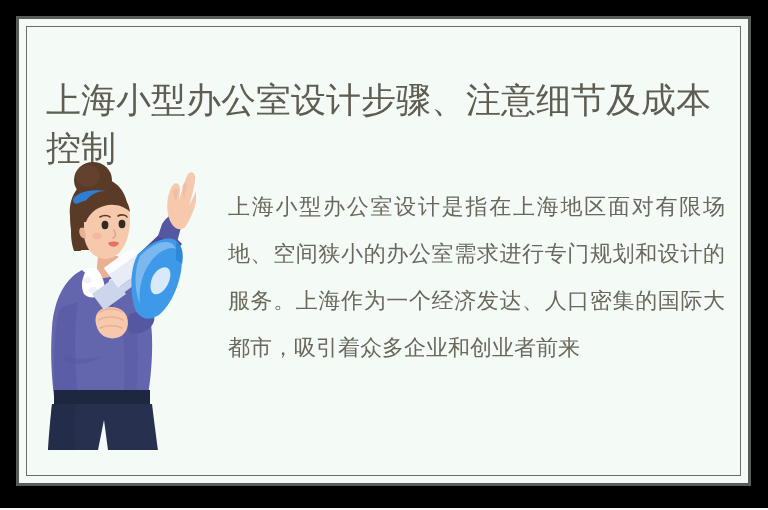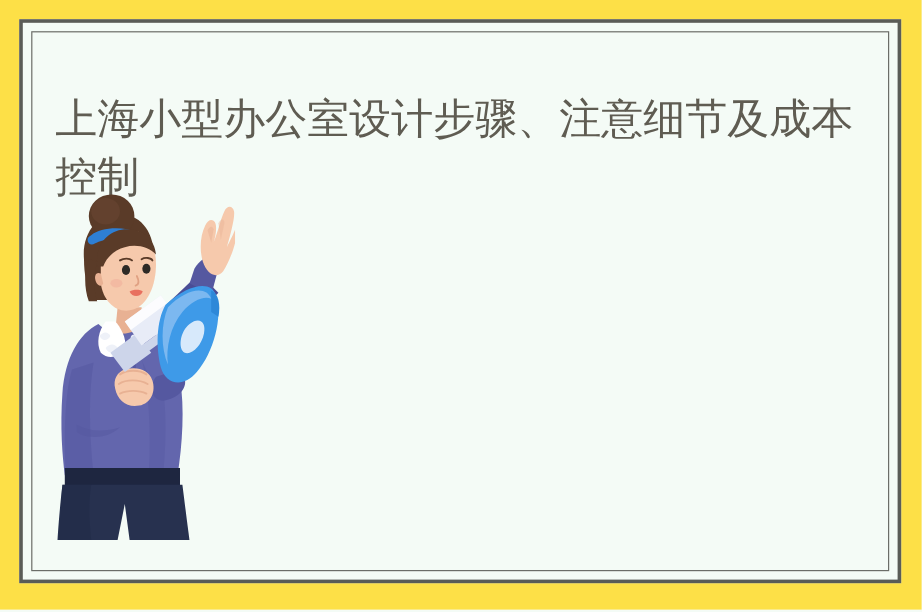--- a/index.html
+++ b/index.html
@@ -11,21 +11,21 @@
     height: 510px;
     overflow: hidden;
     background: #f4fbf6;
     font-family: "Liberation Sans", "DejaVu Sans", sans-serif;
   }
 
   #page {
     position: relative;
     width: 768px;
     height: 508px;
-    background: #fde047;
+    background: #000000;
     box-sizing: border-box;
   }
 
   
   .frame-outer {
     position: absolute;
     left: 16px;
     top: 16px;
     width: 735px;
     height: 470px;
@@ -99,20 +99,21 @@
 
 <div id="page">
 
   <div class="frame-outer"></div>
   <div class="frame-inner"></div>
 
   <div class="card-body">
 
     <h1 class="article-title">上海小型办公室设计步骤、注意细节及成本控制</h1>
 
+    <p class="article-text">上海小型办公室设计是指在上海地区面对有限场地、空间狭小的办公室需求进行专门规划和设计的服务。上海作为一个经济发达、人口密集的国际大都市，吸引着众多企业和创业者前来</p>
 
   </div>
 
   <div class="illustration">
     <svg viewBox="0 0 170 292" xmlns="http://www.w3.org/2000/svg">
 
       <path d="M104 104 L140 70 L156 86 L122 122 Z" fill="#4a4d96"></path>
 
       <path d="M136 66 C142 56 152 52 158 58 L150 88 L132 78 Z" fill="#5558a0"></path>
 

